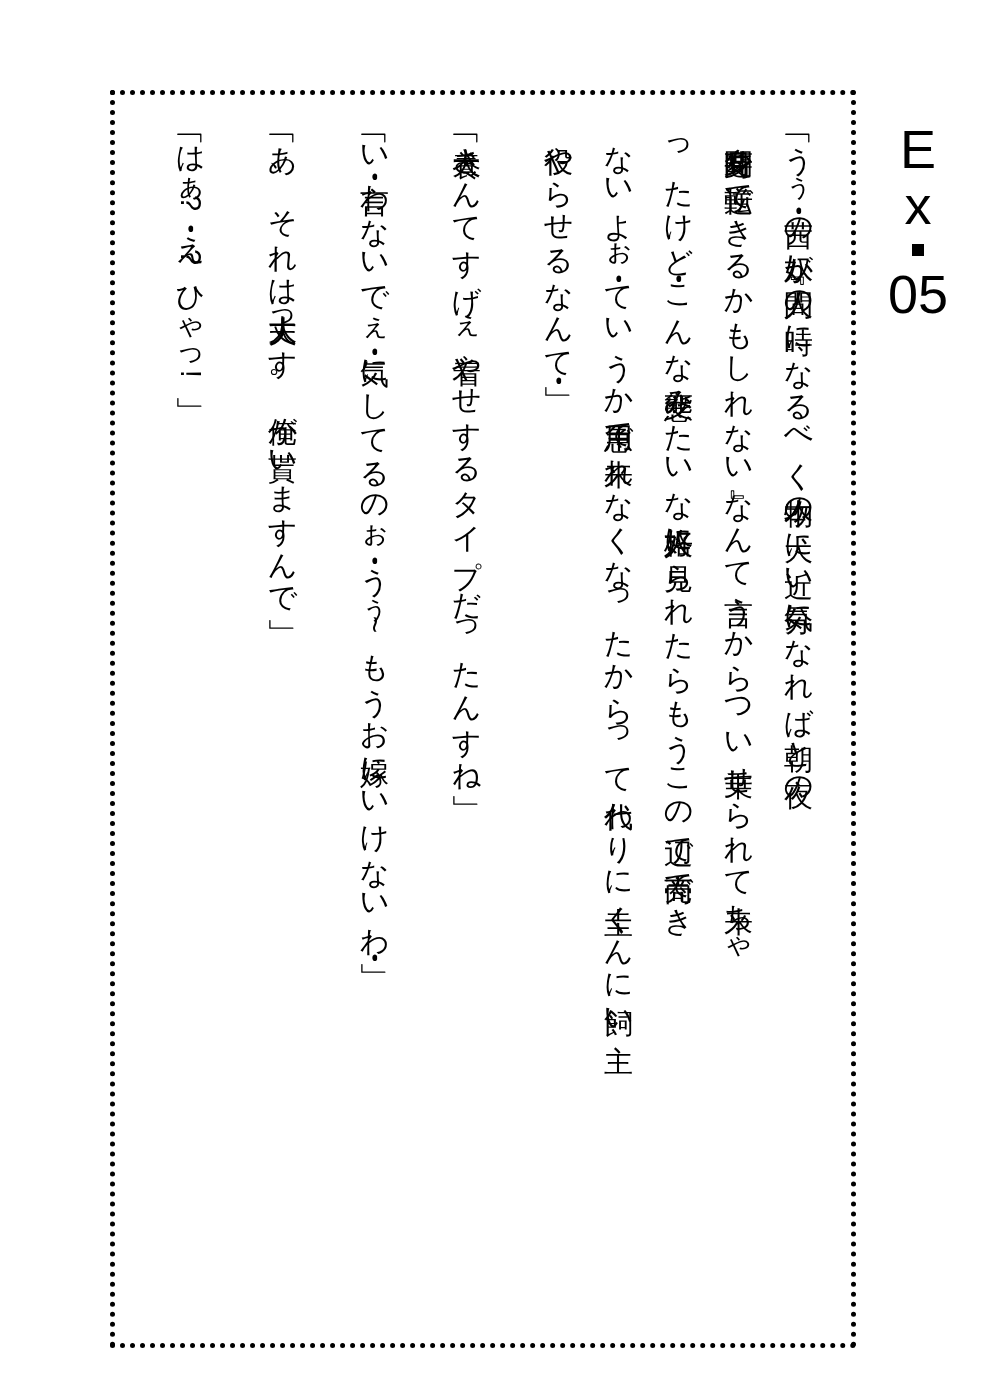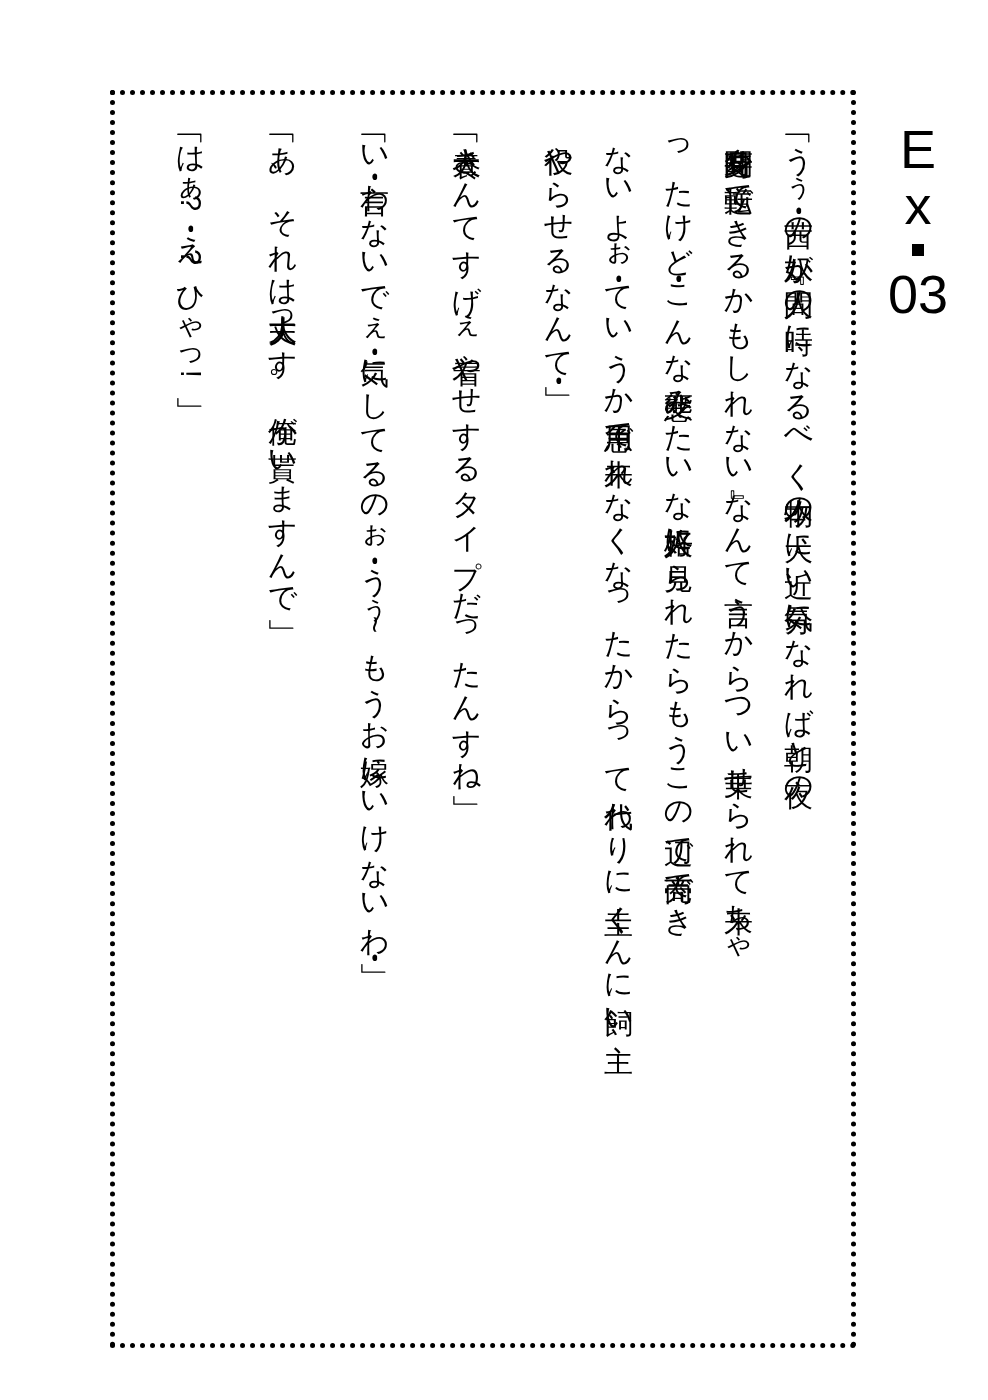--- a/index.html
+++ b/index.html
@@ -64,21 +64,21 @@
 </style>
 </head>
 <body>
 
 <div class="page">
 
   <div class="title">
       <div class="title-seg">E</div>
       <div class="title-seg">x</div>
       <div class="title-dot">.</div>
-      <div class="title-seg">03</div>
+      <div class="title-seg">05</div>
     </div>
 
   <div class="frame">
     <div class="vtext">
 
       <p>
         <span class="line">「うぅ・・・茜の奴が『人間の時になるべく本物の犬に近い気分になれば朝と夜の</span>
         <span class="line">変身時間を逆転できるかもしれない』なんて言うからつい乗せられて来ちゃ</span>
         <span class="line">ったけど・・・こんな変態みたいな格好人に見られたらもうこの辺で商売でき</span>
         <span class="line">ないよぉ・・・ていうか急用で来れなくなったからって代わりに圭くんに飼い主</span>

